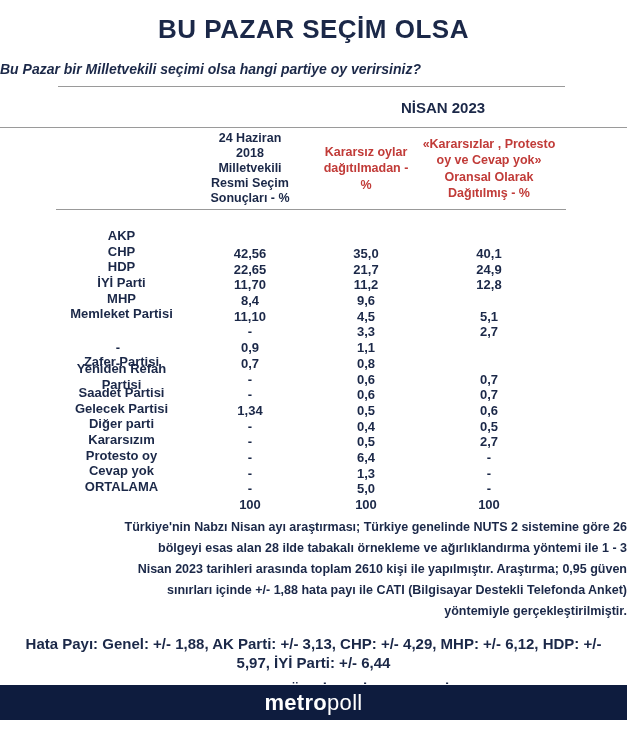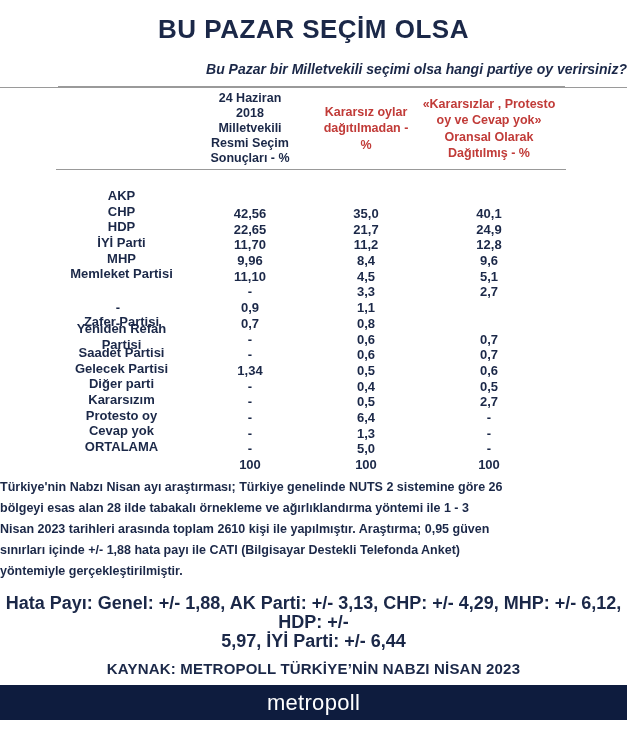--- a/index.html
+++ b/index.html
@@ -1,65 +1,70 @@
 <!DOCTYPE html>
 <html><head>
 <meta charset="utf-8">
 <style>
   * { margin:0; padding:0; box-sizing:border-box; }
   body { background:#ffffff; font-family:"Liberation Sans", sans-serif; }
   .page { position:relative; width:627px; height:740px; background:#ffffff; overflow:hidden; }
 
   .title { margin-top:14px; text-align:center; font-size:26px; line-height:30px;
            font-weight:bold; color:#1b2848; letter-spacing:0.5px; }
-  .subtitle { margin-top:17px; text-align:right; font-size:14px; line-height:17px;
+  .subtitle { margin-top:17px; text-align:left; font-size:14px; line-height:17px;
               font-weight:bold; font-style:italic; color:#1b2848; }
 
   .rule { width:507px; margin:8px auto 0 58px; border:0; border-top:1px solid #9a9a9a; }
 
   .tbl-grid { display:grid; grid-template-columns:124px 140px 92px 154px; margin-left:56px; width:510px; }
 
   .nisan-row { height:40px; align-items:center; }
   .nisan-label { grid-column:3 / 5; text-align:center; font-size:15px; font-weight:bold; color:#1b2848; }
 
   .table { border-top:1px solid #9a9a9a; }
   .header-row { border-bottom:1.5px solid #999; min-height:81px; align-items:center; padding:3px 0; }
   .col-head { text-align:center; font-weight:bold; white-space:pre-line; }
   .col-head.navy { color:#1b2848; font-size:12.5px; line-height:15px; }
   .col-head.red  { color:#c13b38; font-size:12.5px; line-height:16.5px; }
 
   .data-row { height:15.7px; align-items:center; }
   .cell { font-weight:bold; color:#1b2848; font-size:13px; line-height:15.7px; }
   .cell.party { text-align:center; padding-left:7px; }
   .cell.num { text-align:center;margin-top:36px; }
 
-  .methodology { margin-top:40px; text-align:left; font-size:12.5px; line-height:21px;
+  .methodology { margin-top:40px; text-align:right; font-size:12.5px; line-height:21px;
                  font-weight:bold; color:#1b2848; white-space:pre-line; }
-  .error-margin { margin-top:12px; text-align:center; font-size:18px; line-height:19px;
+  .error-margin { margin-top:12px; text-align:center; font-size:15px; line-height:19px;
                   font-weight:bold; color:#1b2848; white-space:pre-line; }
   .source { margin-top:9px; text-align:center; font-size:15px; font-weight:bold;
             color:#1b2848; letter-spacing:0.2px; }
 
   .footer-bar { position:absolute; left:0; top:685px; width:627px; height:35px;
                 background:#0e1c3e; display:flex; align-items:center; justify-content:center; }
   .logo { color:#ffffff; font-size:22px; line-height:22px; letter-spacing:0.3px; }
-  .logo .light { font-weight:normal; }
+  .logo .light { font-weight:bold; }
   .logo .bold { font-weight:normal; }
 </style>
 </head>
 <body>
 
 <div class="page">
 
   <div class="title">BU PAZAR SEÇİM OLSA</div>
 
   <div class="subtitle">Bu Pazar bir Milletvekili seçimi olsa hangi partiye oy verirsiniz?</div>
 
   <hr class="rule">
 
+  <div class="tbl-grid nisan-row">
+    <div></div>
+    <div></div>
+    <div class="nisan-label">NİSAN 2023</div>
+  </div>
 
   <div class="table">
     <div class="tbl-grid header-row">
       <div class="col-head"></div>
       <div class="col-head navy">24 Haziran
 2018
 Milletvekili
 Resmi Seçim
 Sonuçları - %</div>
       <div class="col-head red">Kararsız oylar
@@ -86,21 +91,20 @@
 
     <div class="tbl-grid data-row">
       <div class="cell party">HDP</div>
       <div class="cell num">11,70</div>
       <div class="cell num">11,2</div>
       <div class="cell num">12,8</div>
     </div>
 
     <div class="tbl-grid data-row">
       <div class="cell party">İYİ Parti</div>
-      <div class="cell num">9,96</div>
       <div class="cell num">8,4</div>
       <div class="cell num">9,6</div>
     </div>
 
     <div class="tbl-grid data-row">
       <div class="cell party">MHP</div>
       <div class="cell num">11,10</div>
       <div class="cell num">4,5</div>
       <div class="cell num">5,1</div>
     </div>

